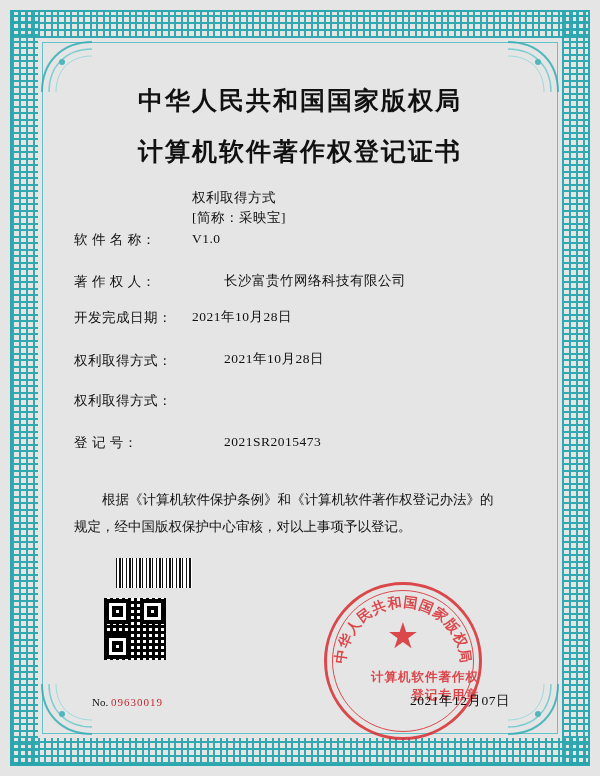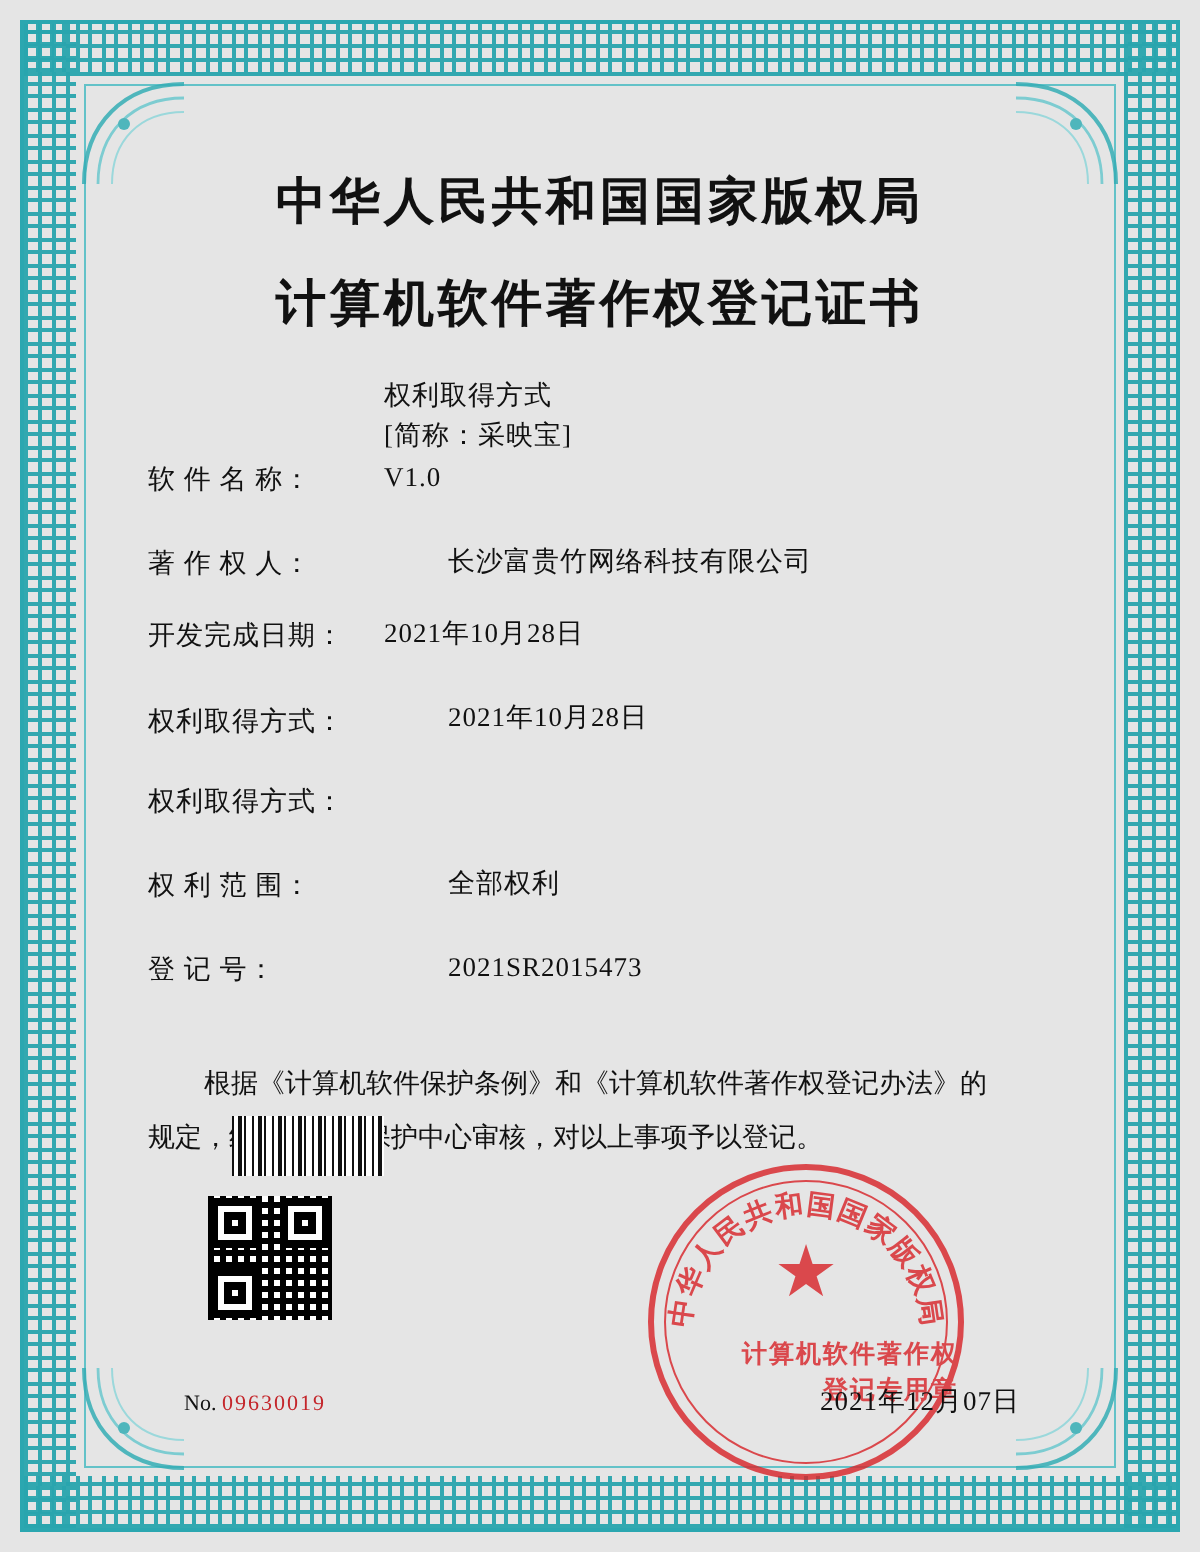--- a/index.html
+++ b/index.html
@@ -381,24 +381,20 @@
 
       <div class="field-row gap-md">
         <div class="field-label">权利取得方式：</div>
         <div class="field-value">2021年10月28日</div>
       </div>
 
       <div class="field-row gap-md">
         <div class="field-label">权利取得方式：</div>
       </div>
 
-      <div class="field-row gap-md">
-        <div class="field-label">权 利 范 围：</div>
-        <div class="field-value">全部权利</div>
-      </div>
 
       <div class="field-row gap-md">
         <div class="field-label">登 记 号：</div>
         <div class="field-value">2021SR2015473</div>
       </div>
 
     </div>
 
     <div class="paragraph">
       <span class="indent"></span><span>根据《计算机软件保护条例》和《计算机软件著作权登记办法》的</span><br>

